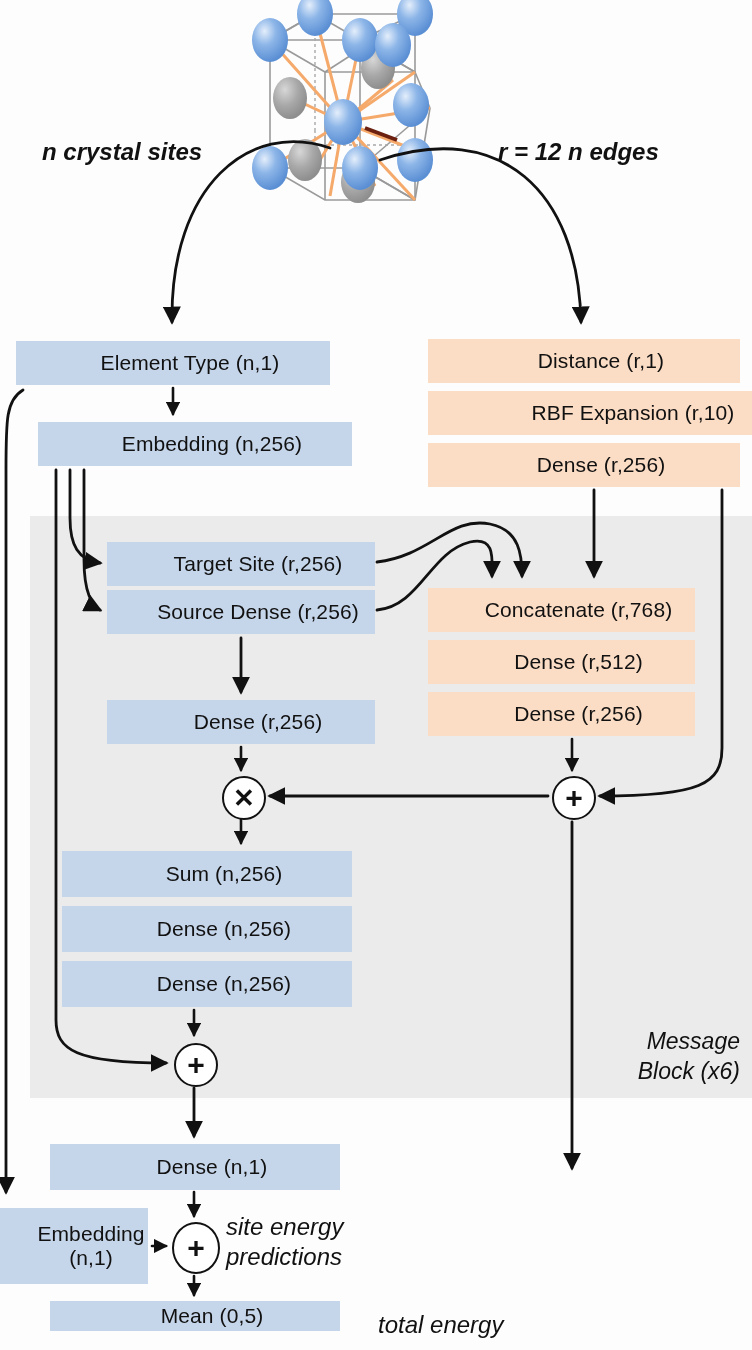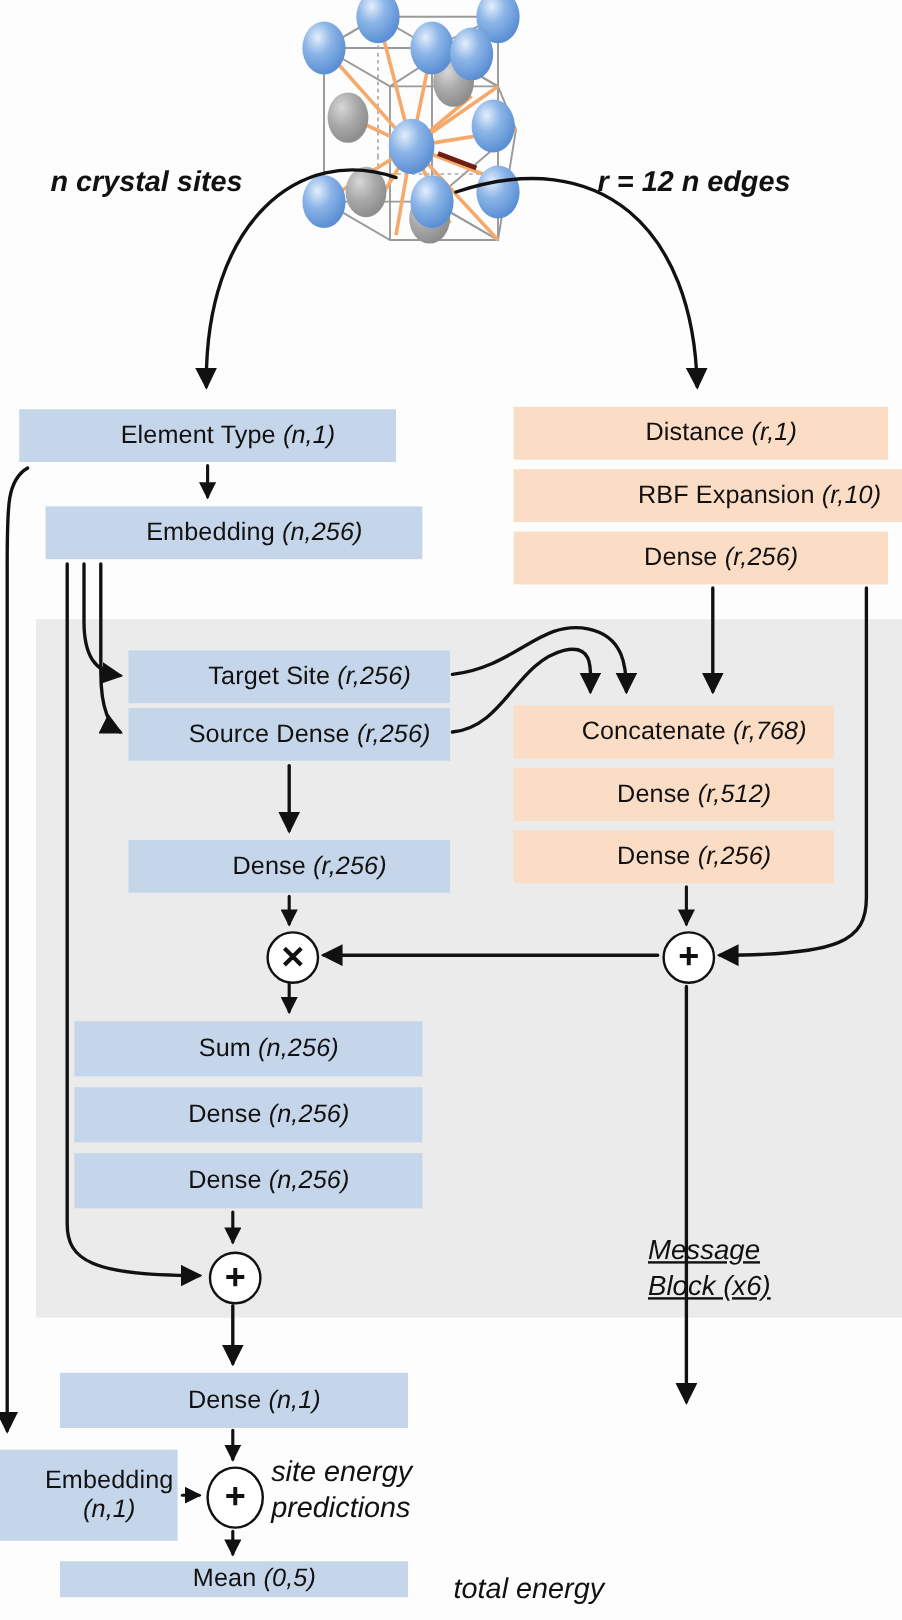--- a/index.html
+++ b/index.html
@@ -11,31 +11,31 @@
     display:flex;align-items:center;justify-content:center;
     font-size:21px;color:#111;letter-spacing:.1px;
     text-align:center;line-height:1.15;
     box-sizing:border-box;
     z-index:3;
     padding-left:34px;
   }
   .blue{background:#c6d6ea;}
   .orange{background:#fbdcc4;}
 
-  .node .dim{font-style:italic;}
+  .node .dim{}
 
   #msgblock{
     position:absolute;
     background:#ebebeb;
     z-index:1;
   }
   .msglabel{
     position:absolute;z-index:4;
     font-style:italic;font-size:23px;color:#111;
-    text-align:left;line-height:1.3;text-decoration:underline;
+    text-align:right;line-height:1.3;
   }
 
   .op{
     position:absolute;z-index:5;
     border:2.5px solid #111;border-radius:50%;
     background:#ffffff;
     display:flex;align-items:center;justify-content:center;
     font-size:26px;font-weight:bold;color:#111;
     line-height:1;
   }

